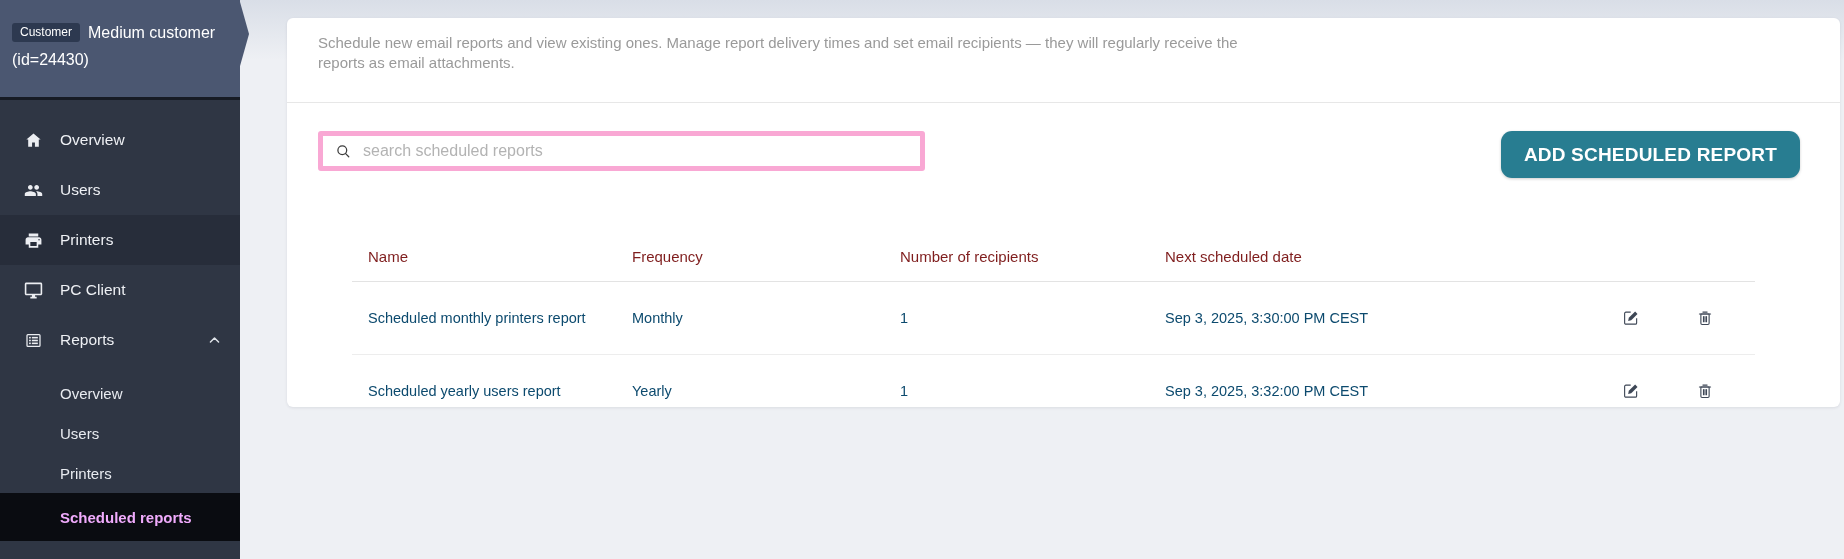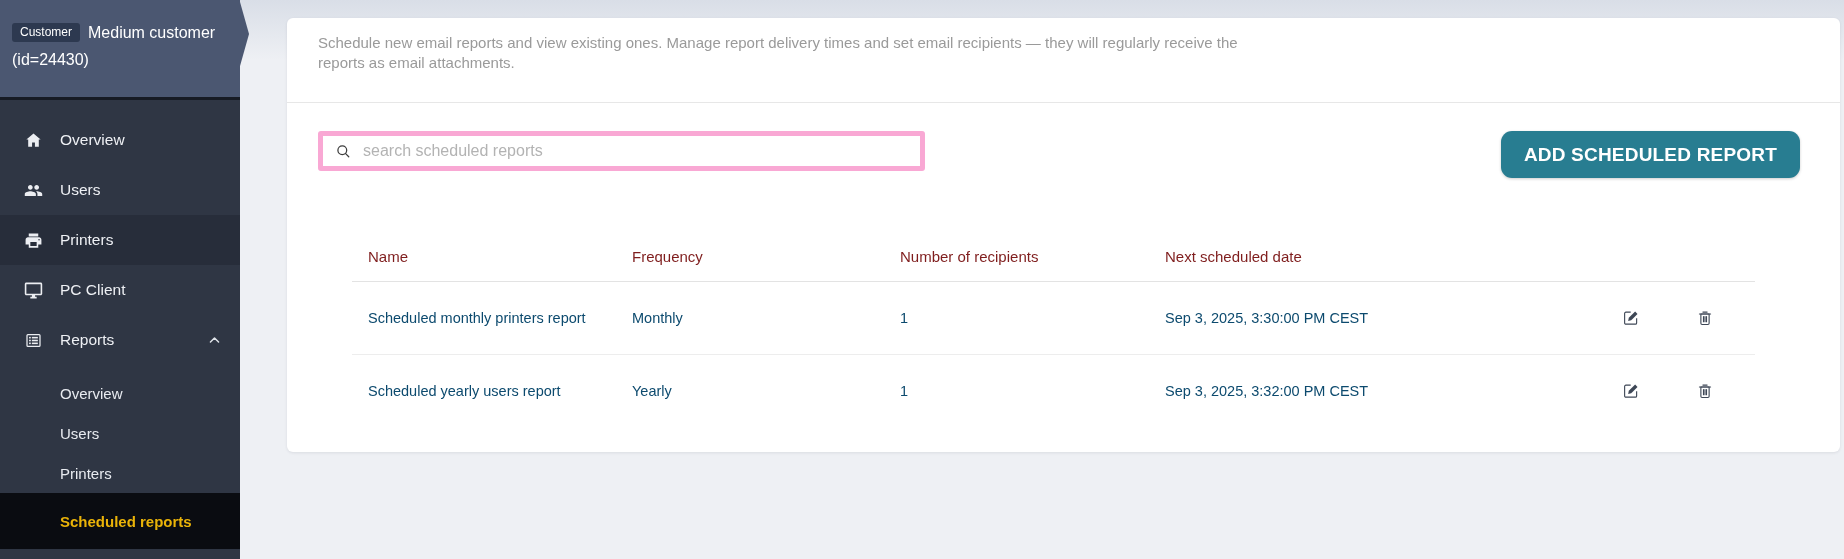--- a/index.html
+++ b/index.html
@@ -14,25 +14,25 @@
   .nav { padding-top: 15px; border-radius: 12px; }
   .nav-item { height: 50px; display: flex; align-items: center; padding: 0 18px 0 24px; color: #eef0f4; font-size: 15.5px; cursor: pointer; }
   .nav-item.darker { background: #272d3a; }
   .nav-icon { width: 19px; height: 19px; margin-right: 17px; flex: none; color: #eceef2; }
   .nav-icon svg { width: 100%; height: 100%; display: block; }
   .nav-label { flex: 1; }
   .chevron { width: 15px; height: 15px; color: #dfe3e9; }
   .chevron svg { width: 100%; height: 100%; display: block; }
   .sub-list { margin-top: 8px; }
   .sub-item { height: 40px; display: flex; align-items: center; padding-left: 60px; color: #e8ebf0; font-size: 15px; cursor: pointer; }
-  .sub-item.active { height: 56px; background: #0a0c11; font-weight: bold; color: #eab308; }
+  .sub-item.active { height: 48px; background: #0a0c11; font-weight: bold; color: #f0abfc; }
 
   
   .main { position: absolute; left: 240px; top: 0; width: 1604px; height: 559px; background: linear-gradient(180deg, #d9dee7 0px, #eef0f4 60px, #eef0f4 100%); }
-  .card { position: absolute; left: 47px; top: 18px; width: 1553px; height: 434px; background: #ffffff; border-radius: 6px; box-shadow: 0 1px 3px rgba(40,50,70,0.10); }
+  .card { position: absolute; left: 47px; top: 18px; width: 1553px; height: 389px; background: #ffffff; border-radius: 6px; box-shadow: 0 1px 3px rgba(40,50,70,0.10); }
   .description { margin: 0; padding: 15px 0 0 31px; width: 990px; color: #9a9a9a; font-size: 15px; line-height: 20px; }
   .card-divider { border-bottom: 1px solid #e7e7e7; margin-top: 29px; }
 
   .toolbar { display: flex; align-items: flex-start; justify-content: space-between; padding: 28px 40px 0 31px; }
   .search-box { width: 607px; height: 40px; border: 5px solid #f9a8d4; border-radius: 3px; background: #fff; display: flex; align-items: center; padding: 0 12px; }
   .search-box .s-icon { width: 17px; height: 17px; margin-right: 9px; flex: none; color: #3c3c3c; }
   .search-box .s-icon svg { width: 100%; height: 100%; display: block; }
   .search-box input { border: none; outline: none; flex: 1; font-size: 16px; color: #444; font-family: inherit; background: transparent; }
   .search-box input::placeholder { color: #b3b3b3; }
   .add-btn { height: 47px; padding: 0 23px; background: #287d91; color: #fff; border: none; border-radius: 11px; font-size: 19px; font-weight: bold; font-family: inherit; letter-spacing: 0.2px; cursor: pointer; box-shadow: 0 1px 3px rgba(0,0,0,0.20); }

